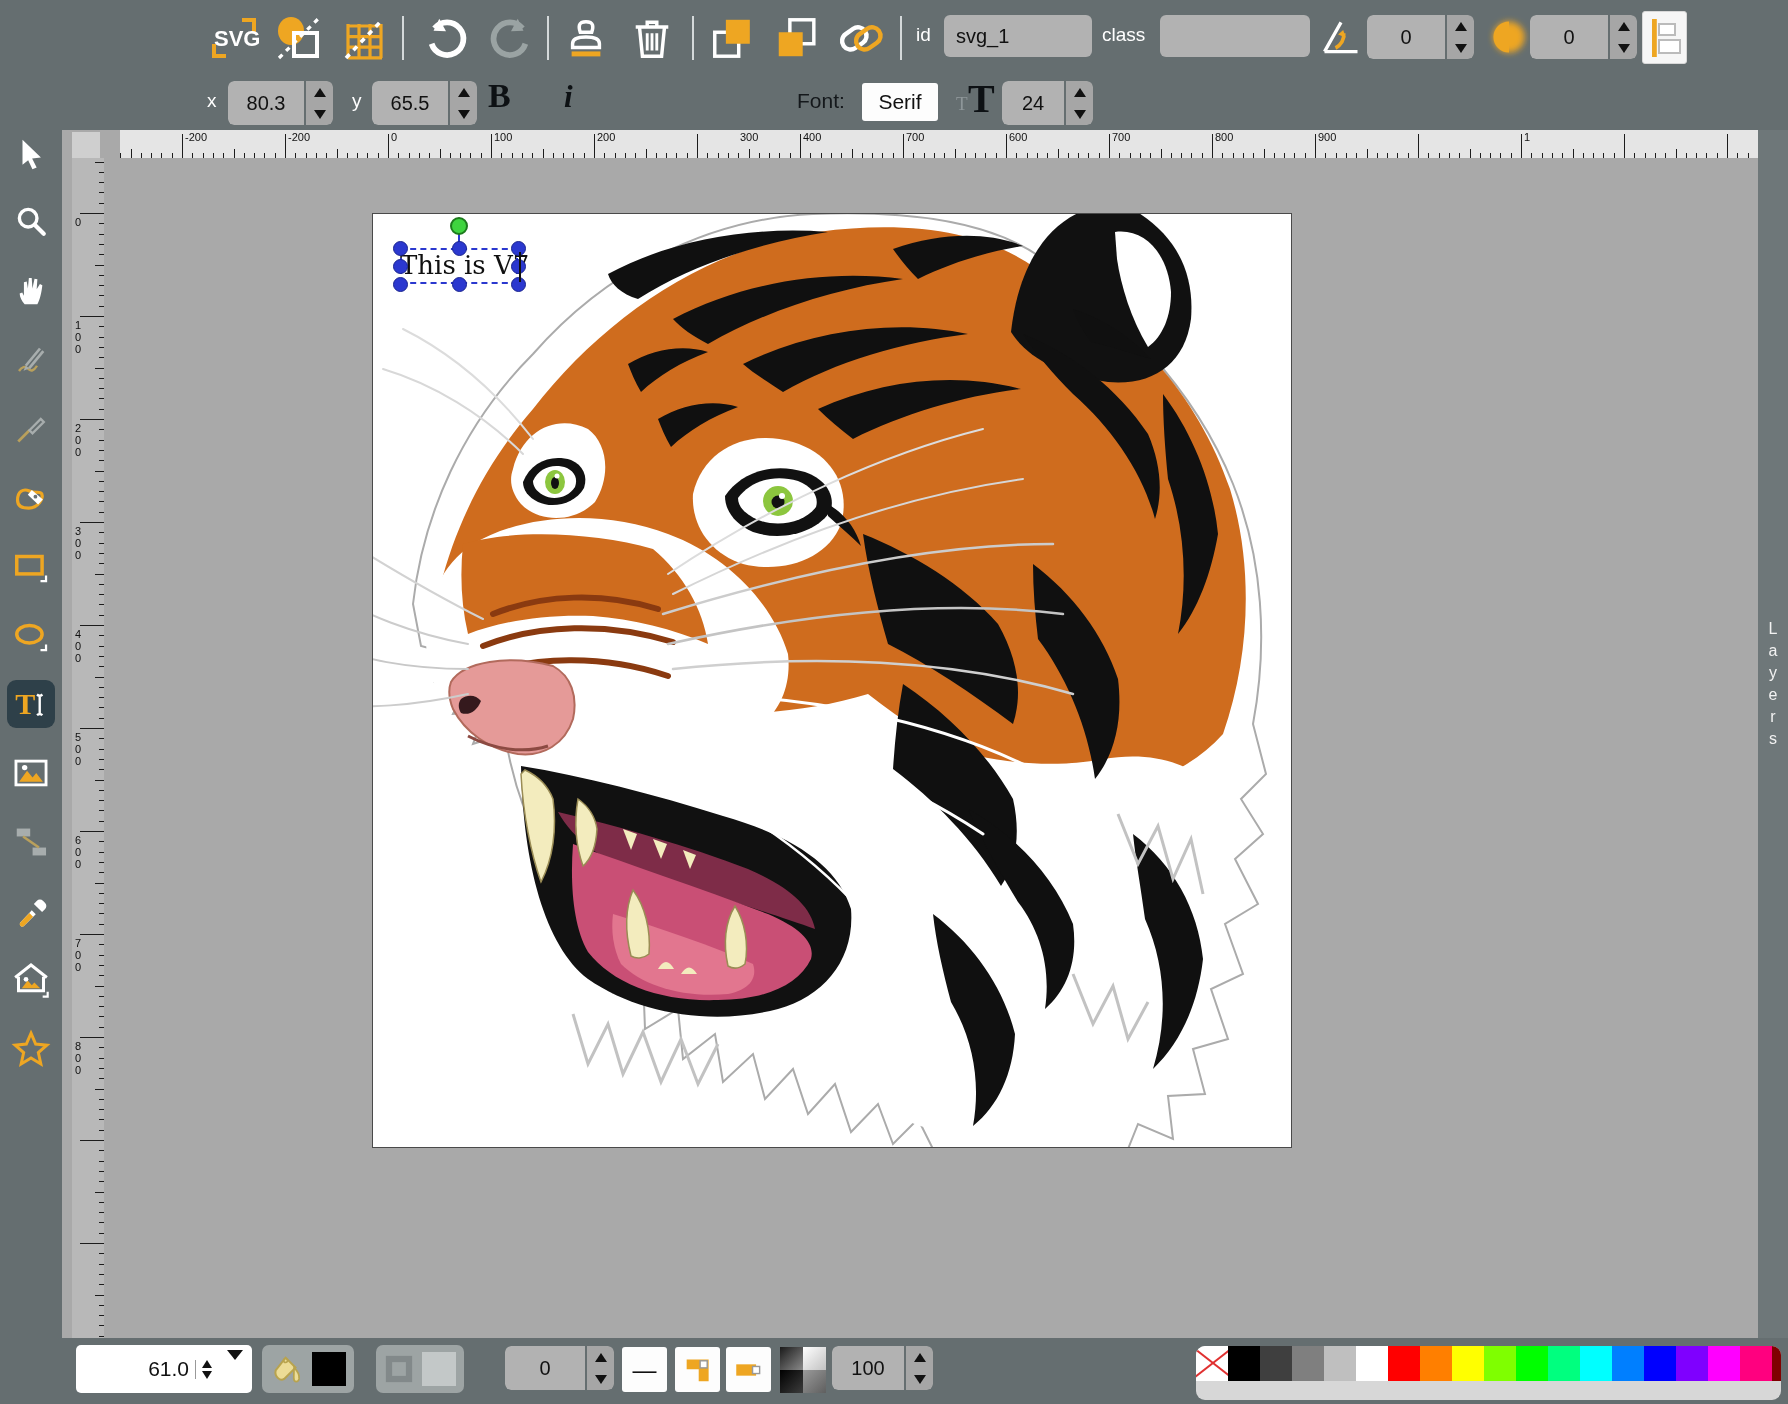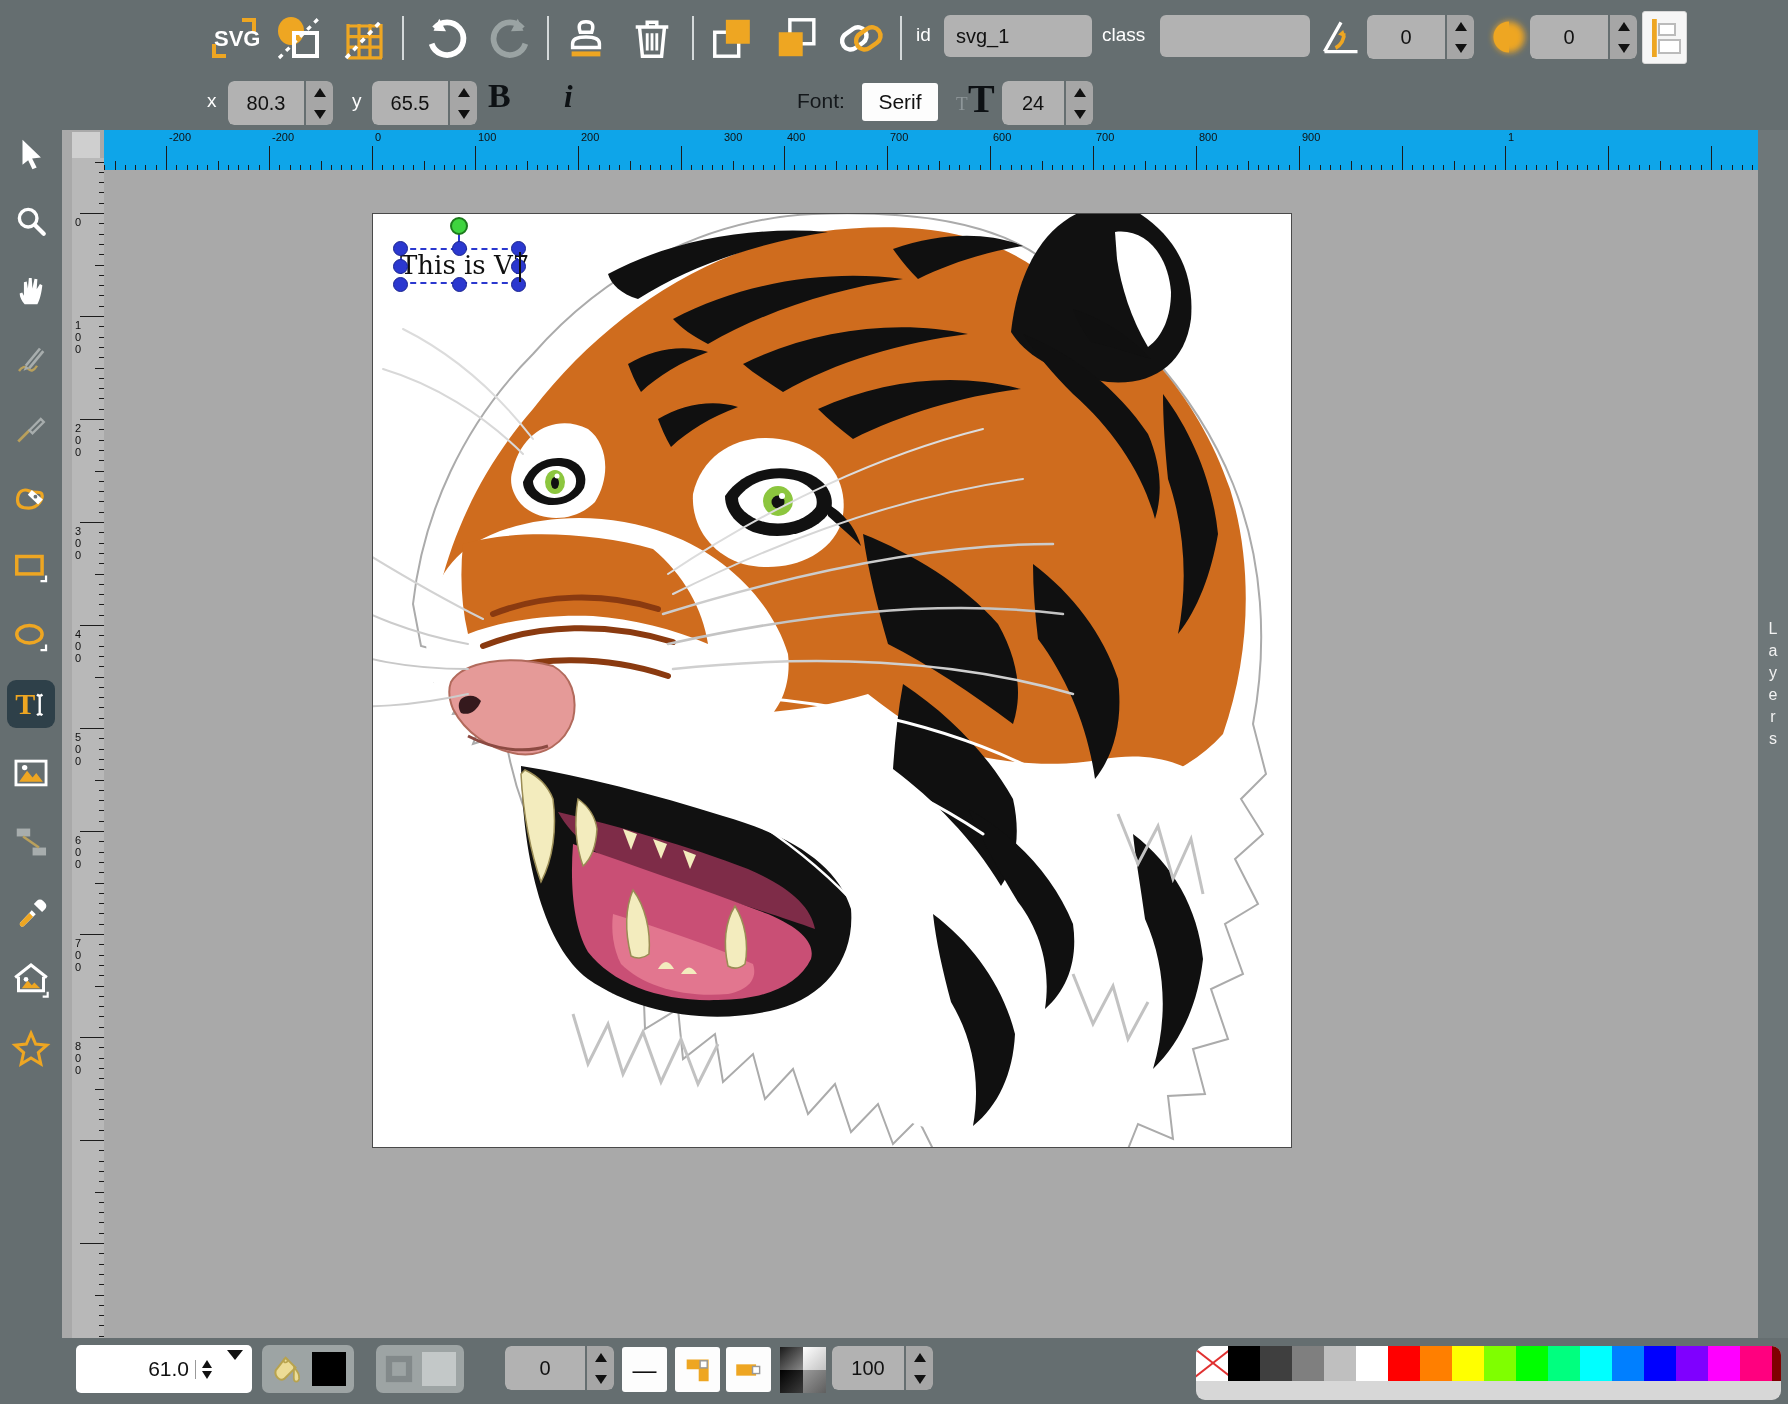--- a/index.html
+++ b/index.html
@@ -33,21 +33,21 @@
 
   .whitebtn { position:absolute; background:#fdfdfd; border-radius:3px; color:#111; display:flex; align-items:center; justify-content:center; cursor:pointer; }
 
   
   #sidebar { position:absolute; left:0; top:130px; width:62px; height:1274px; }
   .tool { position:absolute; left:7px; width:48px; height:48px; display:flex; align-items:center; justify-content:center; cursor:pointer; border-radius:9px; }
   .tool.selected { background:#2e4049; }
 
   
   #workspace { position:absolute; left:62px; top:130px; width:1696px; height:1208px; background:#a9a9a9; overflow:hidden; }
-  #hruler { position:absolute; left:42px; top:0; width:1654px; height:40px; background:#0ea5e9; overflow:hidden; }
+  #hruler { position:absolute; left:58px; top:0; width:1654px; height:28px; background:#e5e5e5; overflow:hidden; }
   #vruler { position:absolute; left:10px; top:28px; width:32px; height:1180px; background:#b8b8b8; overflow:hidden; }
   #ruler-corner { position:absolute; left:10px; top:2px; width:28px; height:26px; background:#cfcfcf; }
   .htick { position:absolute; bottom:0; width:1px; height:5px; background:#1c1c1c; }
   .htick.mid { height:9px; } .htick.major { height:24px; }
   .hlabel { position:absolute; top:1px; font-size:11px; color:#111; }
   .vtick { position:absolute; right:0; height:1px; width:5px; background:#1c1c1c; }
   .vtick.mid { width:9px; } .vtick.major { width:24px; }
   .vlabel { position:absolute; left:3px; font-size:11px; color:#111; white-space:pre; line-height:12px; }
 
   #canvas { position:absolute; left:310px; top:83px; width:920px; height:935px; background:#fff; border:1px solid #4a4a4a; overflow:hidden; }

